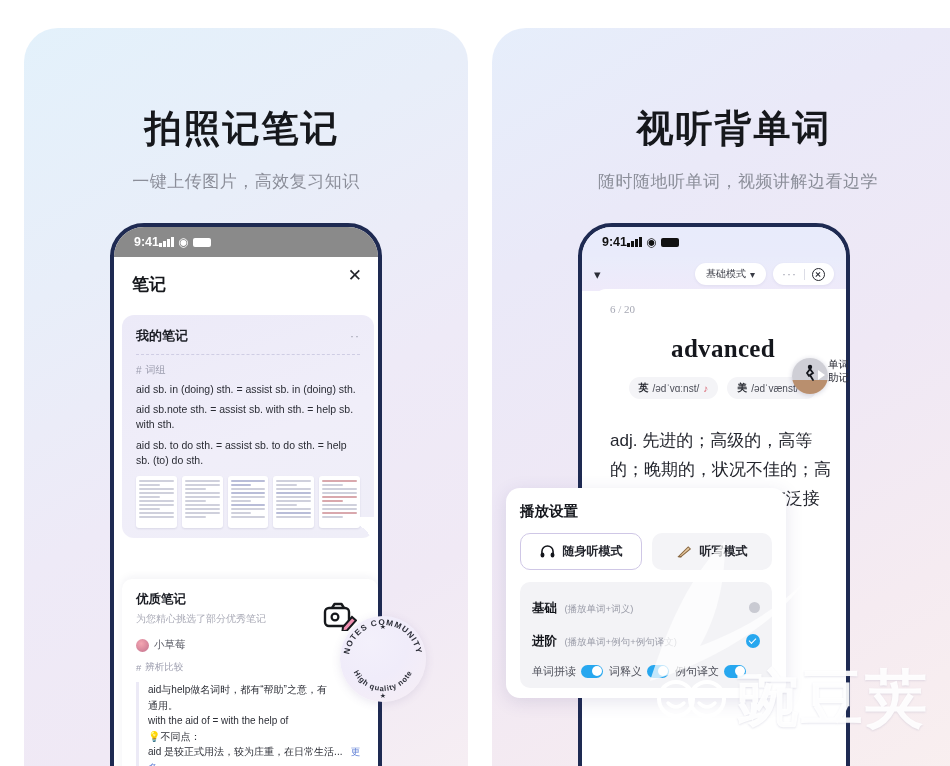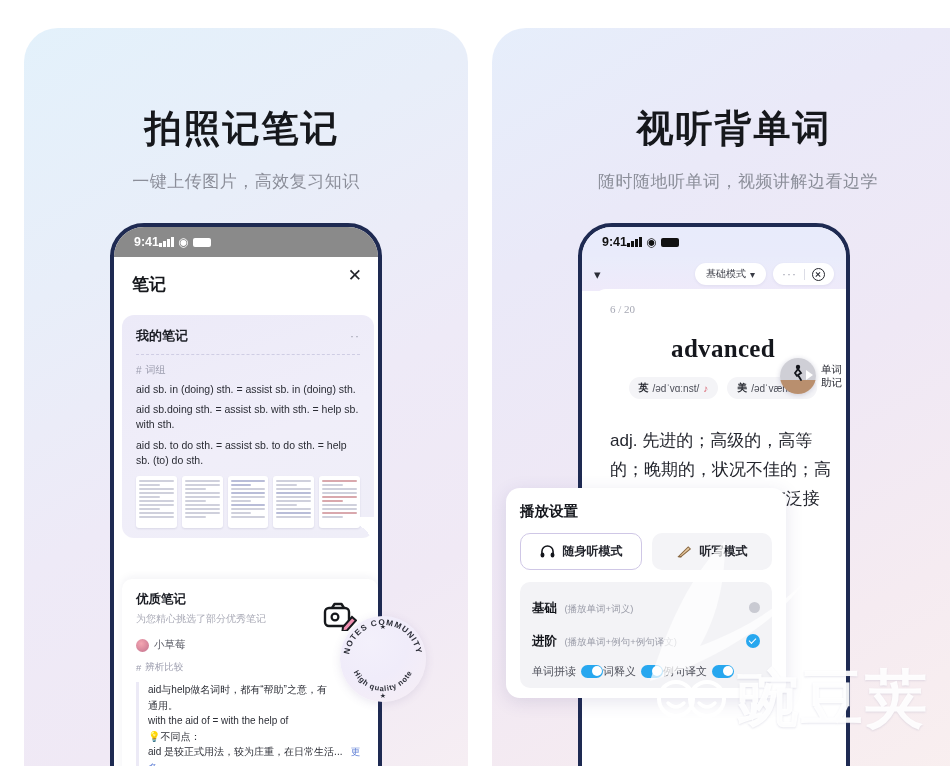--- a/index.html
+++ b/index.html
@@ -150,21 +150,21 @@
   .phonetics { display:flex; justify-content:center; gap:9px; margin-top:14px; }
   .ph {
     background:#f4f4f7; border-radius:12px; padding:4px 10px;
     font-size:10px; color:#4b4d57; display:flex; align-items:center; gap:4px;
   }
   .ph b { font-weight:700; color:#2a2c34; }
   .spk { color:#d9626f; font-size:10px; }
   .definition { margin-top:28px; font-size:17px; line-height:1.7; color:#24262e; }
 
   .vid-thumb {
-    position:absolute; left:288px; top:330px; display:flex; align-items:center; gap:5px; z-index:6;
+    position:absolute; left:300px; top:330px; display:flex; align-items:flex-start; z-index:6;
   }
   .vid-circle { width:36px; height:36px; border-radius:50%; overflow:hidden; position:relative;
      background: linear-gradient(180deg,#cfcfd6 0 62%, #b98f6e 62% 100%);
      box-shadow:0 1px 5px rgba(60,60,110,.22); }
   .vid-circle .fig { position:absolute; left:12px; top:6px; width:12px; height:20px; color:#14161c; }
   .vid-play { position:absolute; right:3px; top:12px; width:0;height:0;
      border-left:7px solid #fff; border-top:5px solid transparent; border-bottom:5px solid transparent;}
   .vid-label { font-size:10.5px; line-height:1.2; color:#2b2d36; }
 
   
@@ -183,21 +183,21 @@
   .mode-btn.sel { border:1px solid #cfc7e6; background:#fff; }
   .mode-btn.plain { background:#f4f4f7; }
   .opt-box { margin-top:12px; background:#f3f3f6; border-radius:10px; padding:9px 12px; }
   .opt-row { display:flex; align-items:center; justify-content:space-between; padding:7px 0; }
   .opt-label b { font-size:12.5px; font-weight:700; color:#14161c; }
   .opt-label span { font-size:9.5px; color:#9a9ca8; margin-left:3px; }
   .radio-off { width:11px; height:11px; border-radius:50%; background:#c9cad2; }
   .radio-on { width:14px; height:14px; border-radius:50%; background:#27a7ef; position:relative; }
   .radio-on::after { content:""; position:absolute; left:3.4px; top:4px; width:6px; height:3px;
      border-left:1.6px solid #fff; border-bottom:1.6px solid #fff; transform:rotate(-45deg); }
-  .toggle-row { display:flex; align-items:center; padding-top:7px; }
+  .toggle-row { display:flex; align-items:center; gap:6px; padding-top:7px; }
   .tg-item { display:flex; align-items:center; gap:5px; }
   .tg-item span { font-size:11px; color:#4f515b; }
   .switch { width:22px; height:12.5px; border-radius:7px; background:#27a7ef; position:relative; cursor:pointer;}
   .switch::after { content:""; position:absolute; right:1.2px; top:1.2px; width:10px; height:10px;
       border-radius:50%; background:#fff; }
 
   
   .watermark { position:absolute; right:21px; bottom:36px; display:flex; align-items:center; gap:8px;
      z-index:9; pointer-events:none; }
   .wm-faces { position:relative; width:74px; height:40px; }
@@ -235,21 +235,21 @@
         <div class="note-card-head">
           <span class="note-card-title">我的笔记</span>
           <span class="dots">··</span>
         </div>
         <div class="divider-dash"></div>
         <div class="tag-row">
           <span>#</span>
           <span>词组</span>
         </div>
         <div class="note-line">aid sb. in (doing) sth. = assist sb. in (doing) sth.</div>
-        <div class="note-line">aid sb.doing sth. = assist sb. with sth. = help sb. with sth.</div>
+        <div class="note-line">aid sb.note sth. = assist sb. with sth. = help sb. with sth.</div>
         <div class="note-line">aid sb. to do sth. = assist sb. to do sth. = help sb. (to) do sth.</div>
 
         <div class="thumbs">
           <div class="thumb">
             <i></i>
               <i class="sh"></i>
               <i></i>
               <i></i>
               <i class="sh"></i>
               <i></i>

